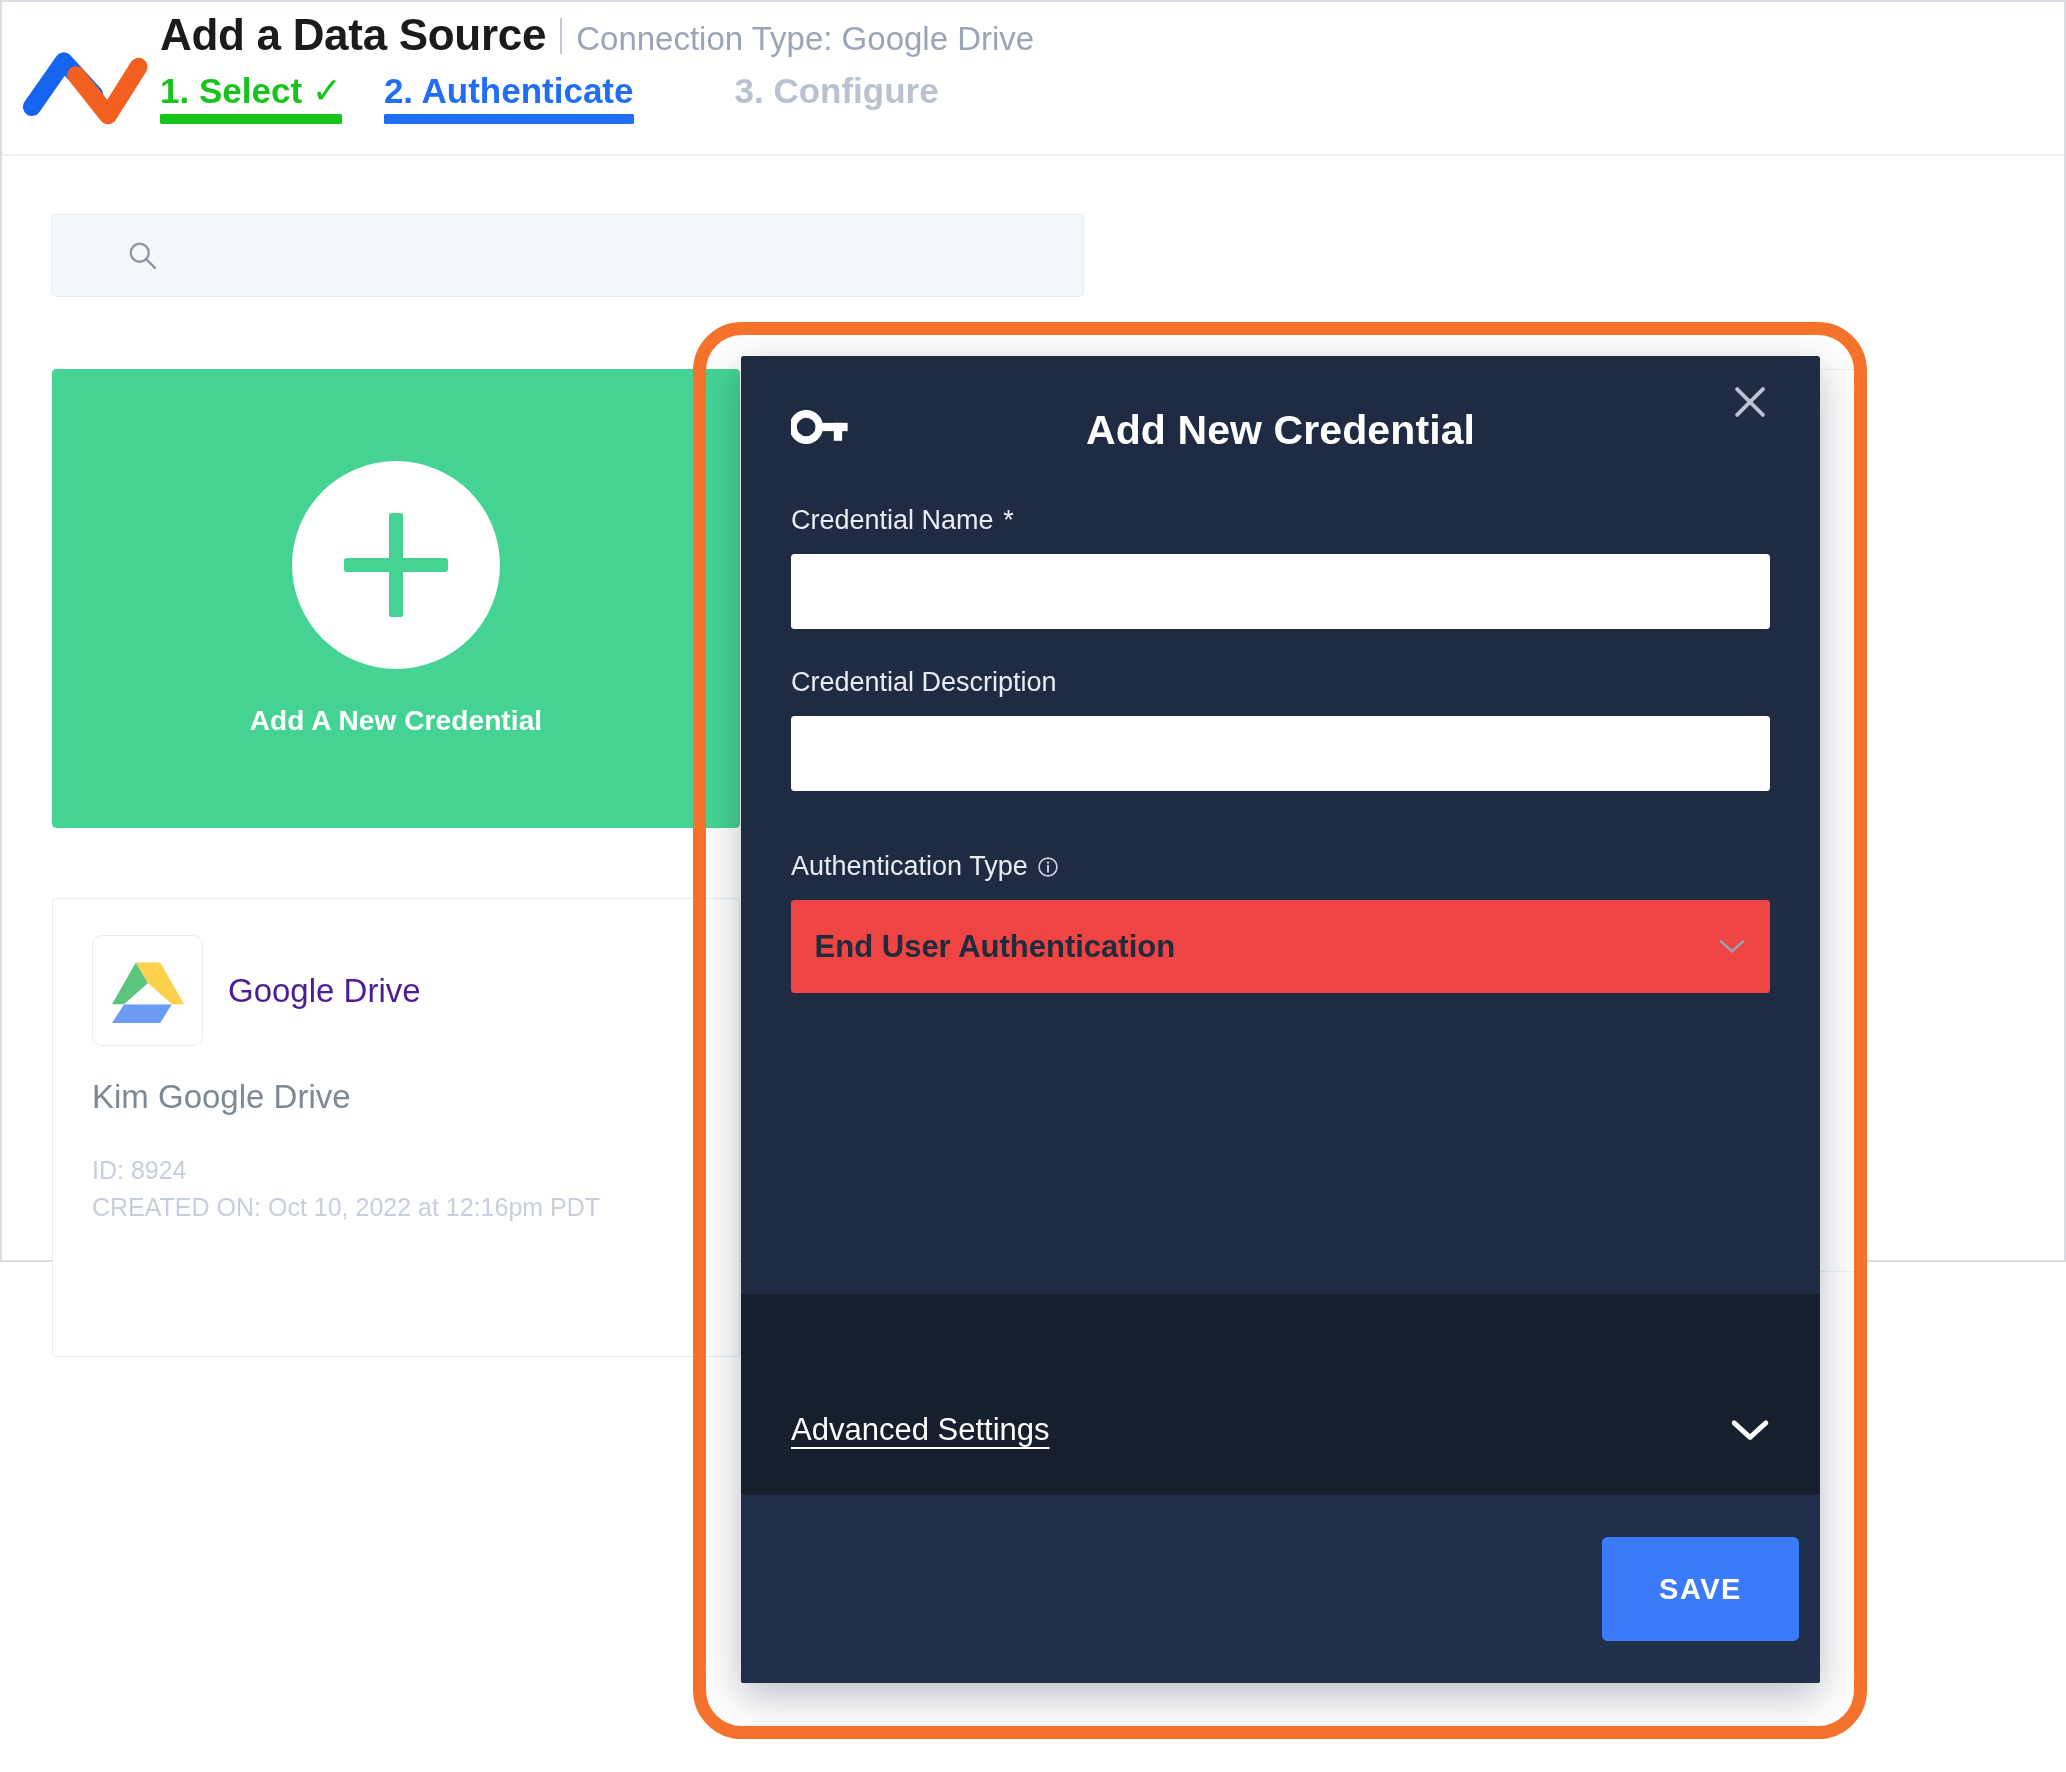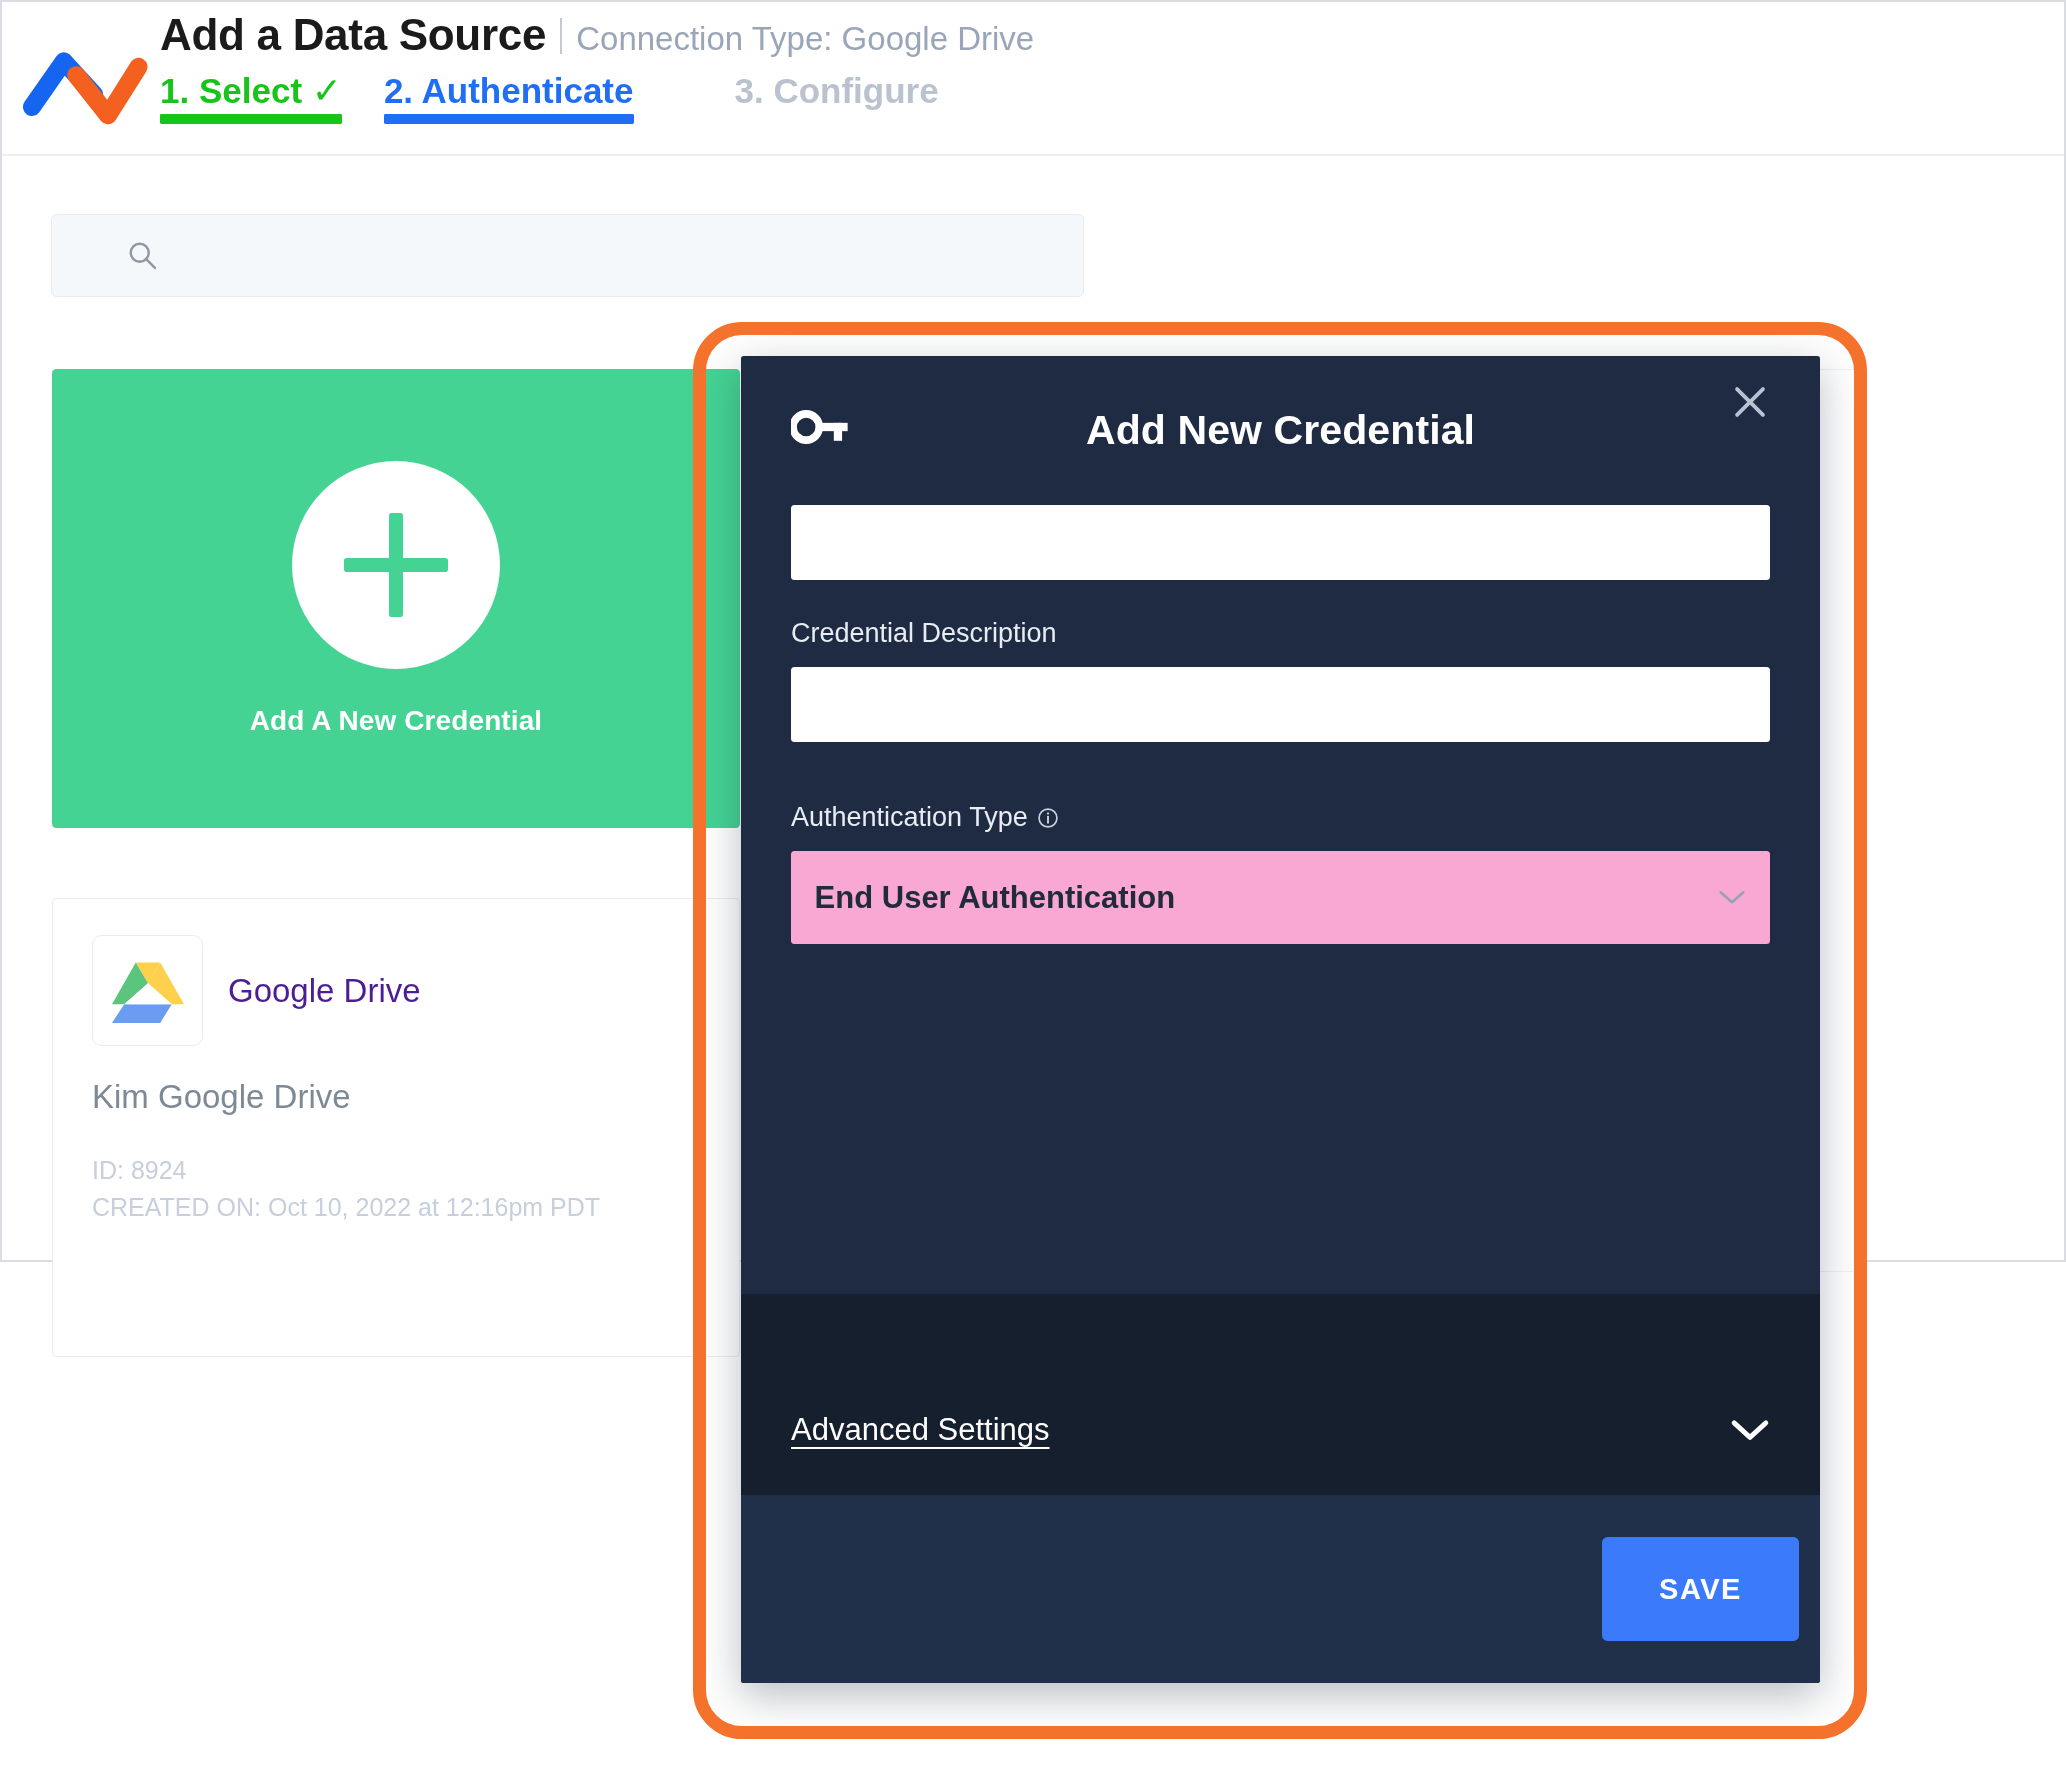--- a/index.html
+++ b/index.html
@@ -301,21 +301,21 @@
     font-size: 26.4px;
     padding: 0 16.7px;
     font-family: "Liberation Sans", sans-serif;
     color: #1b2433;
   }
   .spacer-a { height: 38px; }
   .spacer-b { height: 60px; }
   .select-field {
     width: 100%;
     height: 93px;
-    background: #f9a8d4;
+    background: #ef4444;
     border-radius: 3.5px;
     display: flex;
     align-items: center;
     padding: 0 23.6px;
     position: relative;
     cursor: pointer;
   }
   .select-value {
     font-size: 31px;
     font-weight: 700;
@@ -507,20 +507,24 @@
         </svg>
         <div class="modal-title">Add New Credential</div>
         <div class="close-btn">
           <svg viewBox="0 0 50 50" width="38" height="38">
             <line x1="8" y1="8" x2="42" y2="42" stroke="#b9c3d2" stroke-width="5" stroke-linecap="round"></line>
             <line x1="42" y1="8" x2="8" y2="42" stroke="#b9c3d2" stroke-width="5" stroke-linecap="round"></line>
           </svg>
         </div>
       </div>
 
+      <div class="field-label">
+        <span>Credential Name</span>
+        <span class="req-star">*</span>
+      </div>
       <input class="text-field" type="text" value="" style="">
 
       <div class="spacer-a"></div>
 
       <div class="field-label">
         <span>Credential Description</span>
       </div>
       <input class="text-field" type="text" value="" style="">
 
       <div class="spacer-b"></div>

